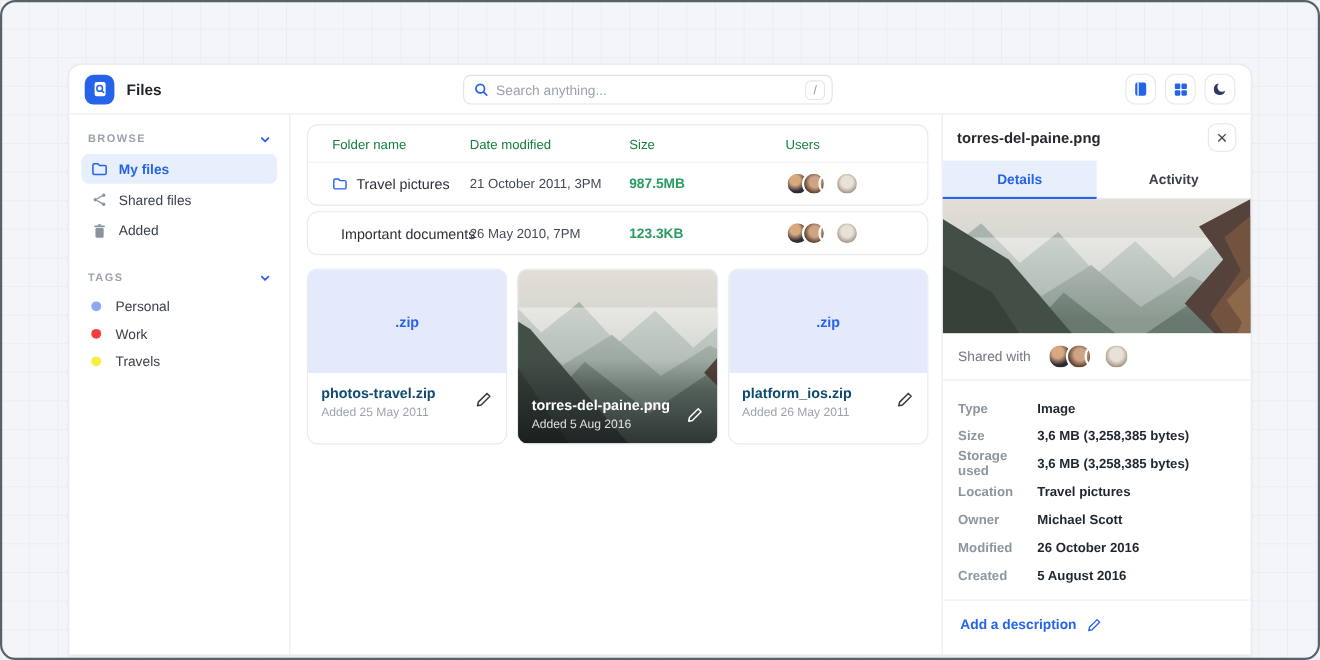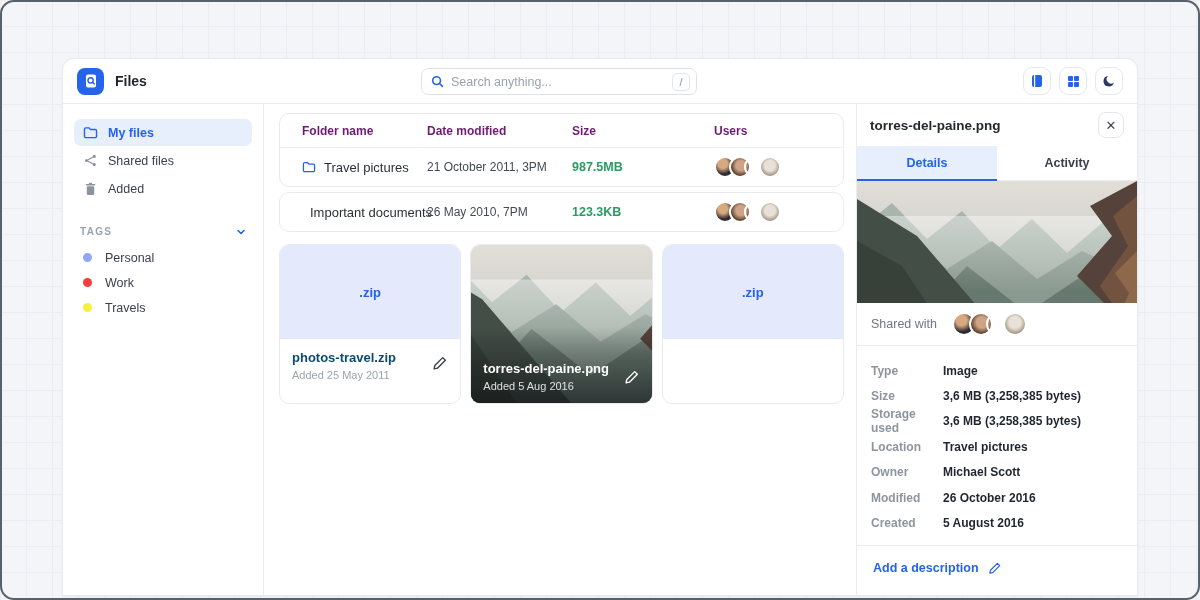--- a/index.html
+++ b/index.html
@@ -44,21 +44,21 @@
   }
   .logo {
     width:27px; height:27px; border-radius:8px;
     background:#2563eb;
     display:flex; align-items:center; justify-content:center;
     margin-right:11px;
   }
   .app-title { font-size:14px; font-weight:bold; color:#1f242b; }
   .searchbar {
     position:absolute; left:358px; top:9px;
-    width:276px; height:27px;
+    width:336px; height:27px;
     border:1px solid #dfe3e9; border-radius:7px;
     display:flex; align-items:center;
     padding:0 6px 0 9px;
     background:#fff;
   }
   .searchbar input {
     border:none; outline:none; flex:1;
     font-size:12.5px; color:#3a414b;
     font-family:"Liberation Sans", sans-serif;
   }
@@ -108,21 +108,21 @@
     height:25px; padding:0 9px;
     font-size:12.5px; color:#3a414b;
     cursor:pointer;
   }
   .tag-dot { width:9px; height:9px; border-radius:50%; }
 
   
   .tbl-card { border:1px solid #e7eaee; border-radius:10px; overflow:hidden; background:#fff; }
   .tbl-grid { display:grid; grid-template-columns:125px 145px 142px 1fr; align-items:center; padding:0 22px; }
   .tbl-head { height:34px; border-bottom:1px solid #edf0f3; }
-  .tbl-head span { font-size:12px; color:#701a75;font-weight:bold; }
+  .tbl-head span { font-size:12px; color:#15803d; }
   .tbl-row { height:38px; cursor:pointer; }
   .row-card { margin-top:5px; }
   .fname { display:flex; align-items:center; gap:8px; font-size:13px; color:#2a3038; white-space:nowrap; }
   .fdate { font-size:12px; color:#434a54; }
   .fsize { font-size:12.5px; font-weight:bold; color:#2a9c61; }
 
   .avatars { display:flex; }
   .avatar {
     width:22px; height:22px; border-radius:50%;
     border:2px solid #fff;
@@ -281,20 +281,26 @@
         <svg width="14" height="14" viewBox="0 0 16 16">
           <path d="M13.5 9.7A6 6 0 1 1 6.9 2.2a5 5 0 0 0 6.6 7.5z" fill="#2b3a63"></path>
         </svg>
       </button>
     </div>
   </div>
 
   <div class="app-body">
 
     <div class="sidebar">
+      <div class="section-head">
+        <span>BROWSE</span>
+        <svg width="10" height="10" viewBox="0 0 10 10">
+          <polyline points="2,3.5 5,6.5 8,3.5" fill="none" stroke="#2563eb" stroke-width="1.6" stroke-linecap="round" stroke-linejoin="round"></polyline>
+        </svg>
+      </div>
 
       <div class="nav-item active">
         <span class="nicon">
           <svg width="15" height="13" viewBox="0 0 16 14">
             <path d="M1.5 3.5a1.5 1.5 0 011.5-1.5h3.4l1.6 1.7h5a1.5 1.5 0 011.5 1.5v5.8a1.5 1.5 0 01-1.5 1.5H3a1.5 1.5 0 01-1.5-1.5V3.5z" fill="none" stroke="#2563eb" stroke-width="1.5"></path>
           </svg>
         </span>
         <span>My files</span>
       </div>
 
@@ -423,20 +429,29 @@
             <svg width="16" height="16" viewBox="0 0 20 20">
                 <use href="#pencil"></use>
               </svg>
           </button>
         </div>
 
         <div class="fcard">
           <div class="zip-preview">
             <span>.zip</span>
           </div>
+          <div class="fcard-info">
+            <div class="fcard-name">platform_ios.zip</div>
+            <div class="fcard-added">Added 26 May 2011</div>
+            <button class="edit-btn">
+              <svg width="16" height="16" viewBox="0 0 20 20">
+                  <use href="#pencil"></use>
+                </svg>
+            </button>
+          </div>
         </div>
 
       </div>
     </div>
 
     <div class="rightpanel">
 
       <div class="panel-head">
         <span class="panel-title">torres-del-paine.png</span>
         <button class="close-btn">

